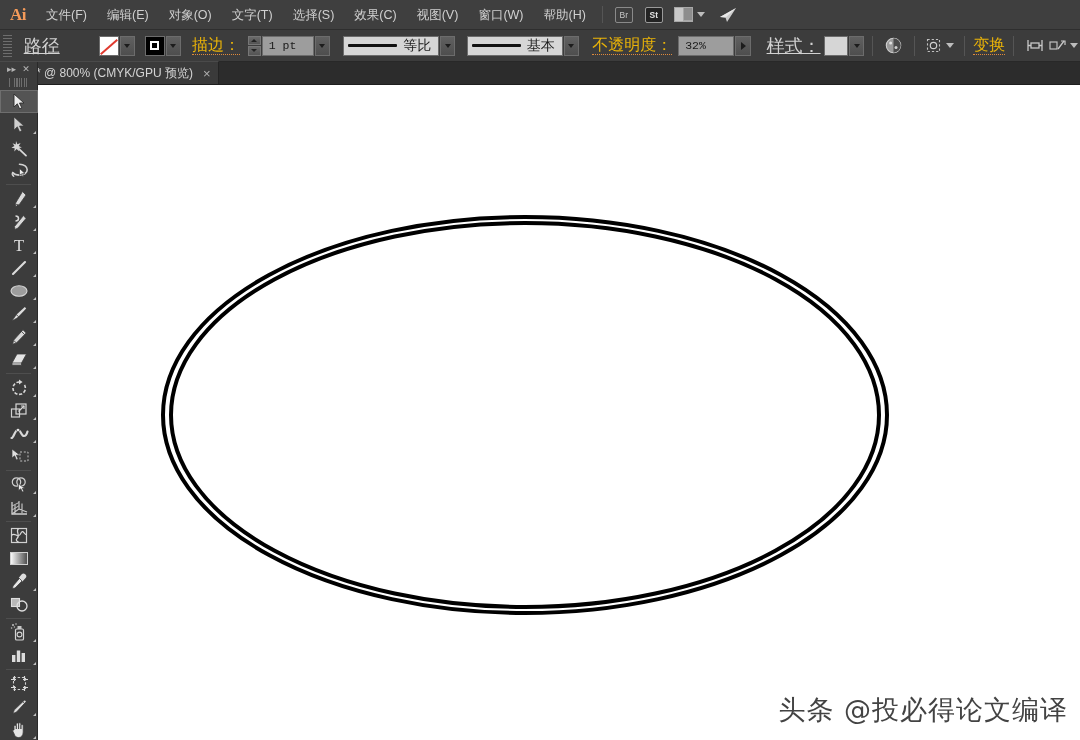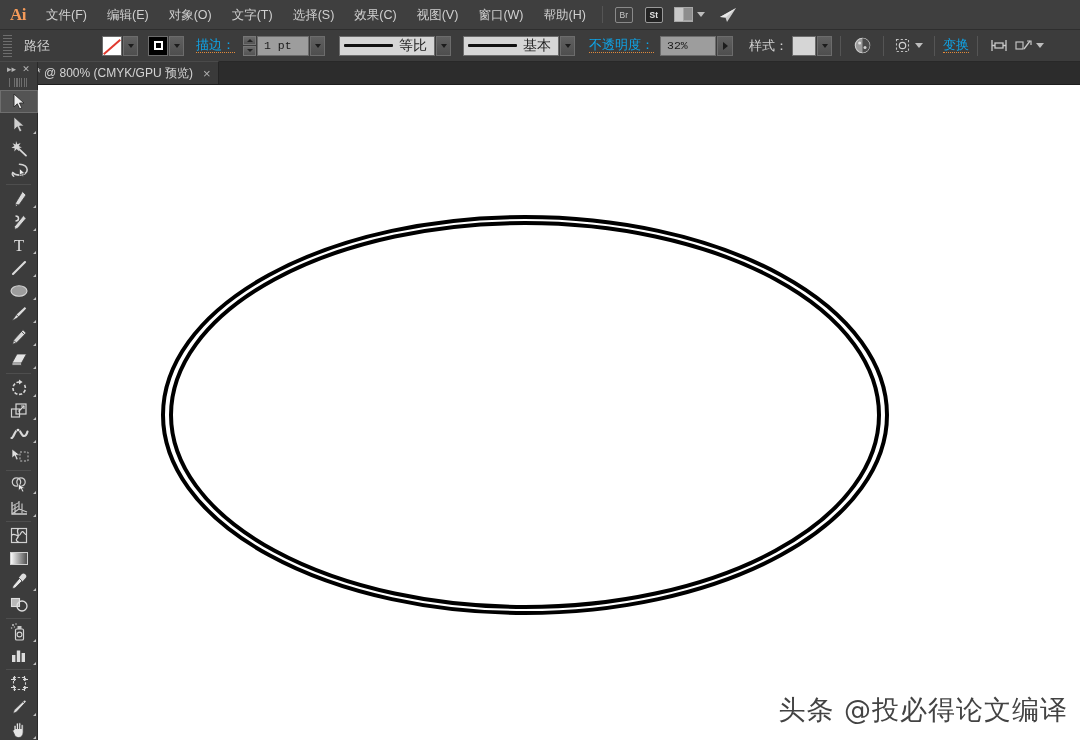--- a/index.html
+++ b/index.html
@@ -68,24 +68,24 @@
     background: #3c3c3c;
     border-bottom: 1px solid #282828;
     display: flex; align-items: center;
   }
   .grip {
     width: 9px; height: 22px; margin-left: 3px; margin-right: 4px;
     background: repeating-linear-gradient(to bottom,
       #6e6e6e 0px, #6e6e6e 1px, #3c3c3c 1px, #3c3c3c 3px);
   }
   .cb-label {
-    color: #d2d2d2; font-size: 13px; white-space: nowrap;
+    color: #d2d2d2; font-size: 18px; white-space: nowrap; text-decoration: underline;
   }
   .cb-link {
-    color: #0ea5e9; font-size: 13px; white-space: nowrap;
+    color: #eab308; font-size: 16px; white-space: nowrap;
     border-bottom: 1px dotted #e08a3c; cursor: pointer; line-height: 1.15;
   }
   .cb-sep { width: 1px; height: 20px; background: #555; margin: 0 8px; }
 
   .swatch-wrap { display: flex; align-items: flex-end; }
   .swatch {
     width: 20px; height: 20px; border: 1px solid #6c6c6c; background: #fff;
     position: relative;
   }
   .swatch.none::after {

